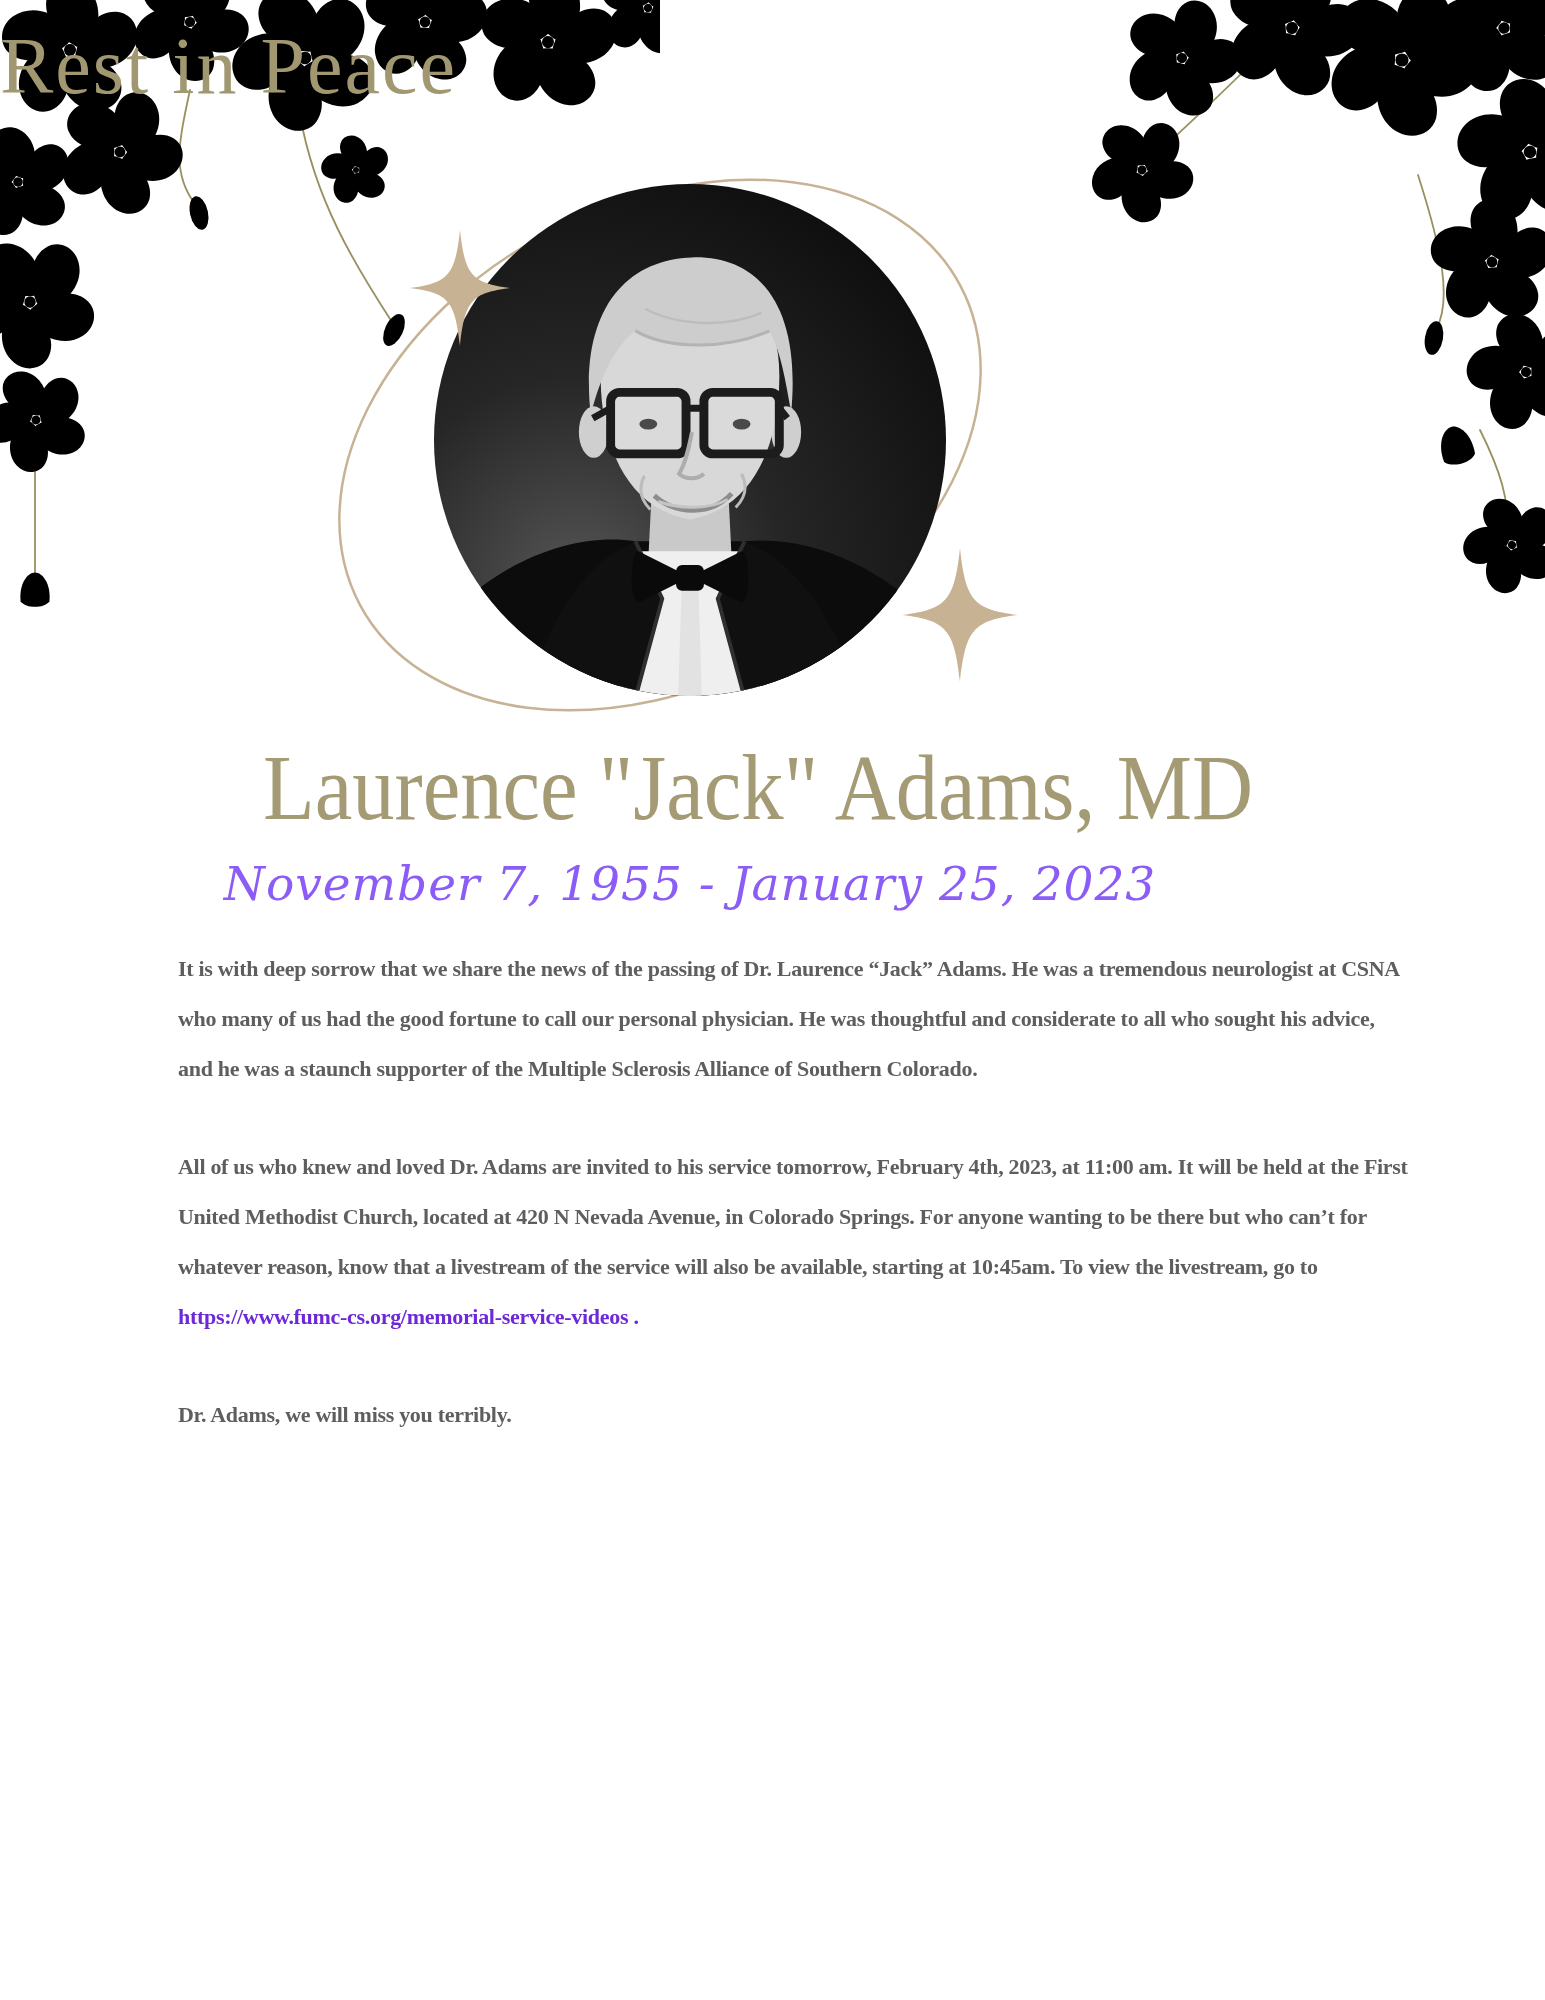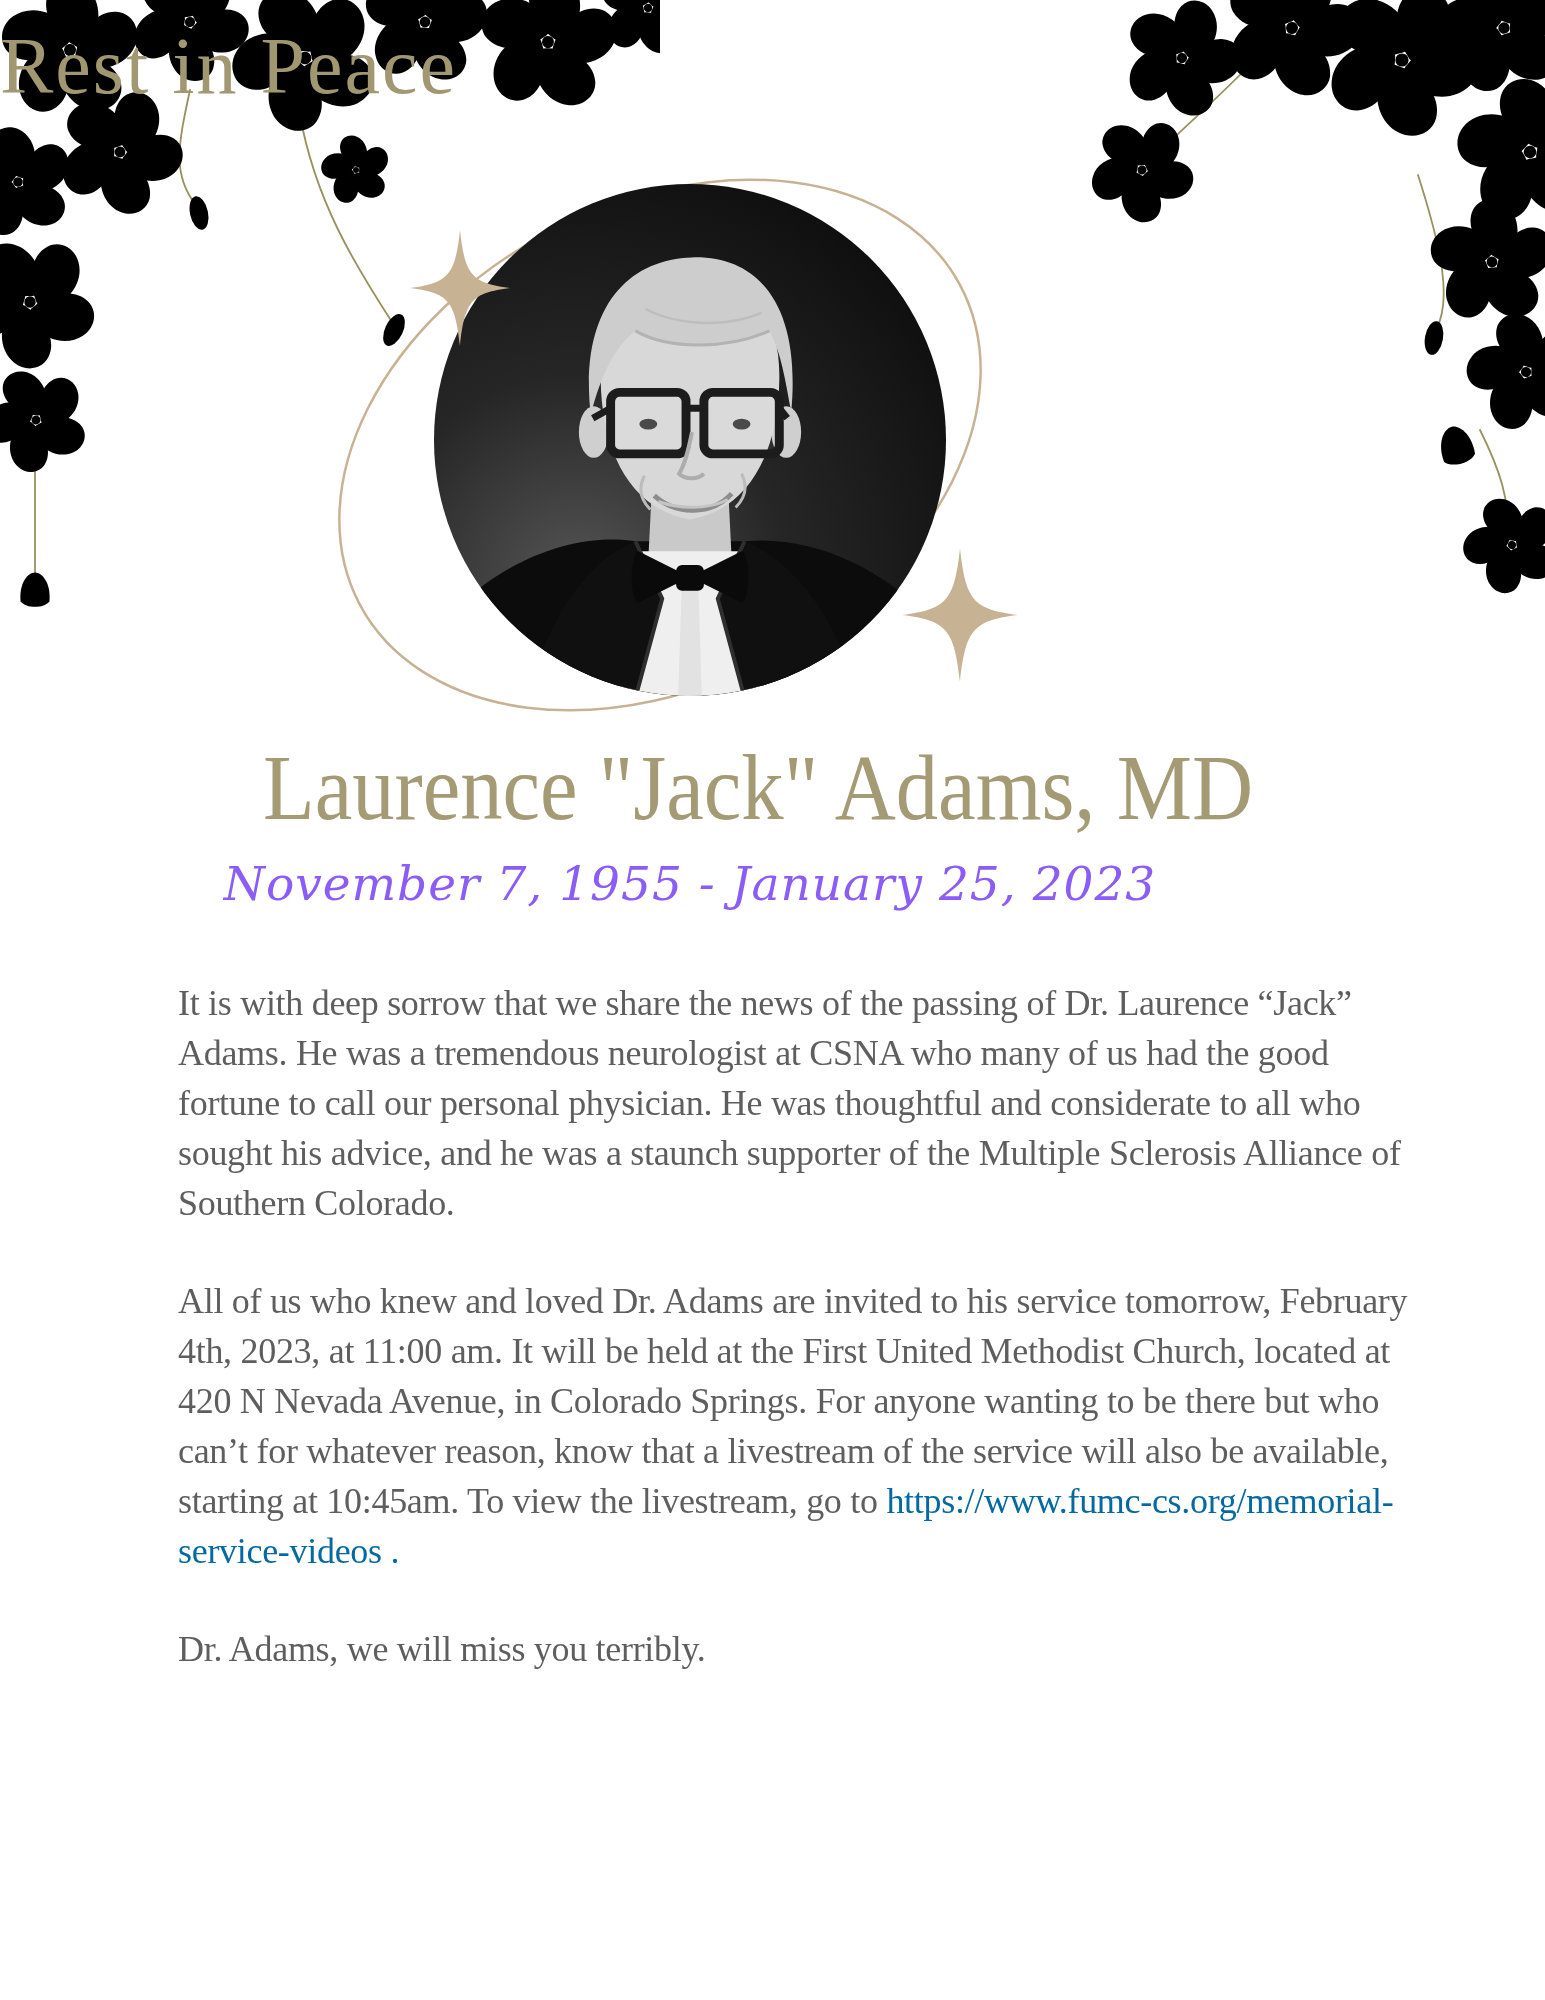--- a/index.html
+++ b/index.html
@@ -22,25 +22,25 @@
     position:absolute;top:738px;left:0;width:1516px;text-align:center;
     font-size:94px;line-height:1.05;color:#a49b75;font-weight:400;
     transform:scaleX(0.9);transform-origin:center;white-space:nowrap;
   }
   .dates{
     position:absolute;top:856px;left:0;width:1380px;text-align:center;
     font-family:"DejaVu Serif",serif;font-style:italic;
     font-size:47px;color:#8b5cf6;letter-spacing:1px;
   }
   .body-copy{
-    position:absolute;top:978px;left:178px;width:1235px;
-    font-size:36px;line-height:50px;color:#5e5e5e;letter-spacing:-0.3px;
+    position:absolute;top:944px;left:178px;width:1235px;
+    font-size:22px;line-height:50px;color:#5e5e5e;letter-spacing:-0.3px;font-weight:bold;
   }
   .body-copy p{margin:0 0 48px 0;}
-  .body-copy .inline-link{color:#0369a1;text-decoration:none;}
+  .body-copy .inline-link{color:#6d28d9;text-decoration:none;}
   .footer-url{
     position:absolute;top:1843px;left:0;width:1545px;text-align:center;
     font-family:"Liberation Sans",sans-serif;font-size:30px;color:#a59c72;
     letter-spacing:0.5px;
   }
 </style>
 </head>
 <body>
 
 <div class="page">

